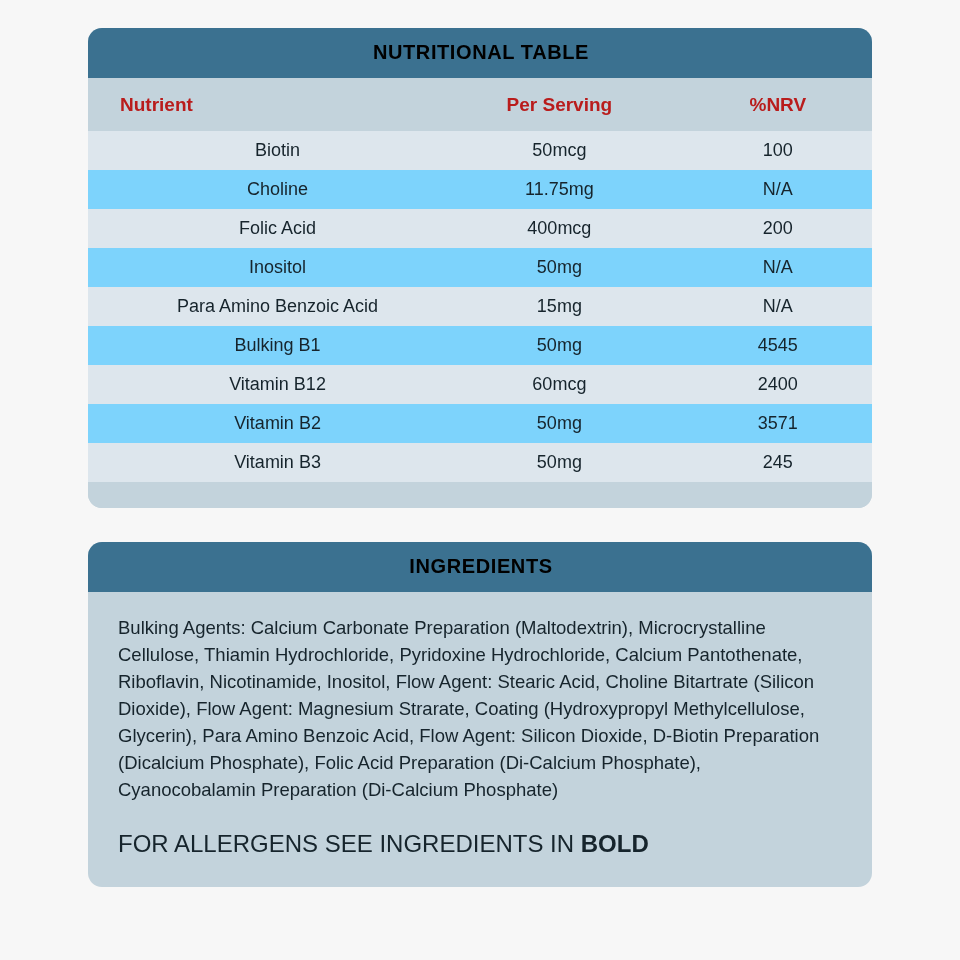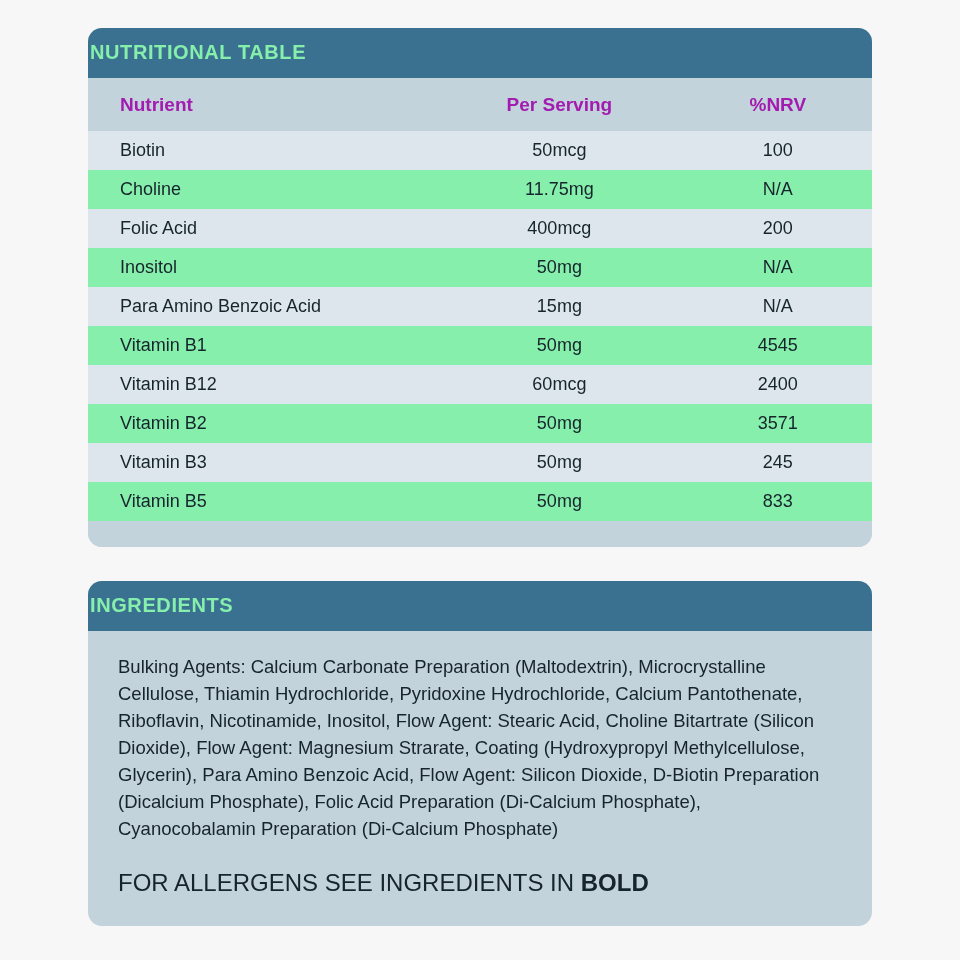--- a/index.html
+++ b/index.html
@@ -22,39 +22,40 @@
   }
 
   
   .panel {
     background: #c3d3dc;
     border-radius: 14px;
     overflow: hidden;
   }
   .panel-header {
     background: #3b7190;
-    color: #86efac;
+    color: #000000;
+    text-align: center;
     font-weight: bold;
     font-size: 20px;
     letter-spacing: 0.6px;
     padding: 13px 0 14px 2px;
   }
 
   
   .nutri-panel { margin-bottom: 34px; }
 
   table.nutri {
     width: 100%;
     border-collapse: collapse;
     table-layout: fixed;
   }
   table.nutri th {
     font-size: 19px;
     font-weight: bold;
-    color: #a21caf;
+    color: #b91c1c;
     padding: 16px 0 15px 0;
     background: #c3d3dc;
   }
   table.nutri th.c-name {
     text-align: left;
     padding-left: 32px;
     width: 42%;
   }
   table.nutri th.c-serv {
     text-align: center;
@@ -64,27 +65,27 @@
     text-align: center;
     width: 25%;
   }
   table.nutri td {
     font-size: 18px;
     color: #16242c;
     padding: 9px 0 9px 0;
     height: 17px;
   }
   table.nutri td.c-name {
-    text-align: left;
+    text-align: center;
     padding-left: 32px;
   }
   table.nutri td.c-serv { text-align: center; }
   table.nutri td.c-nrv  { text-align: center; }
   tr.row-odd  td { background: #dde6ed; }
-  tr.row-even td { background: #86efac; }
+  tr.row-even td { background: #7dd3fc; }
   .table-foot {
     height: 26px;
     background: #c3d3dc;
   }
 
   
   .ingredients-body {
     padding: 22px 30px 30px 30px;
     font-size: 18.5px;
     line-height: 27px;
@@ -134,44 +135,39 @@
           <td class="c-name">Inositol</td>
           <td class="c-serv">50mg</td>
           <td class="c-nrv">N/A</td>
         </tr>
         <tr class="row-odd">
           <td class="c-name">Para Amino Benzoic Acid</td>
           <td class="c-serv">15mg</td>
           <td class="c-nrv">N/A</td>
         </tr>
         <tr class="row-even">
-          <td class="c-name">Vitamin B1</td>
+          <td class="c-name">Bulking B1</td>
           <td class="c-serv">50mg</td>
           <td class="c-nrv">4545</td>
         </tr>
         <tr class="row-odd">
           <td class="c-name">Vitamin B12</td>
           <td class="c-serv">60mcg</td>
           <td class="c-nrv">2400</td>
         </tr>
         <tr class="row-even">
           <td class="c-name">Vitamin B2</td>
           <td class="c-serv">50mg</td>
           <td class="c-nrv">3571</td>
         </tr>
         <tr class="row-odd">
           <td class="c-name">Vitamin B3</td>
           <td class="c-serv">50mg</td>
           <td class="c-nrv">245</td>
         </tr>
-        <tr class="row-even">
-          <td class="c-name">Vitamin B5</td>
-          <td class="c-serv">50mg</td>
-          <td class="c-nrv">833</td>
-        </tr>
       </tbody>
     </table>
     <div class="table-foot"></div>
   </section>
 
   <section class="panel">
     <div class="panel-header">INGREDIENTS</div>
     <div class="ingredients-body">
       <p>Bulking Agents: Calcium Carbonate Preparation (Maltodextrin), Microcrystalline Cellulose, Thiamin Hydrochloride, Pyridoxine Hydrochloride, Calcium Pantothenate, Riboflavin, Nicotinamide, Inositol, Flow Agent: Stearic Acid, Choline Bitartrate (Silicon Dioxide), Flow Agent: Magnesium Strarate, Coating (Hydroxypropyl Methylcellulose, Glycerin), Para Amino Benzoic Acid, Flow Agent: Silicon Dioxide, D-Biotin Preparation (Dicalcium Phosphate), Folic Acid Preparation (Di-Calcium Phosphate), Cyanocobalamin Preparation (Di-Calcium Phosphate)</p>
       <div class="allergen"><span>FOR ALLERGENS SEE INGREDIENTS IN </span><b>BOLD</b></div>

